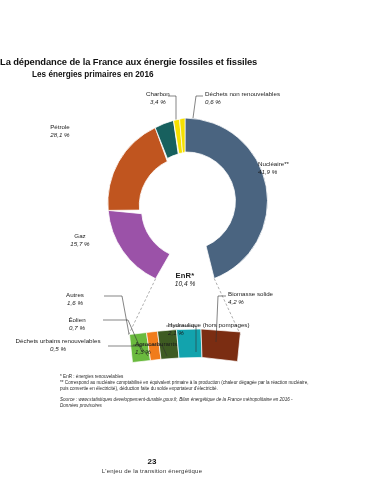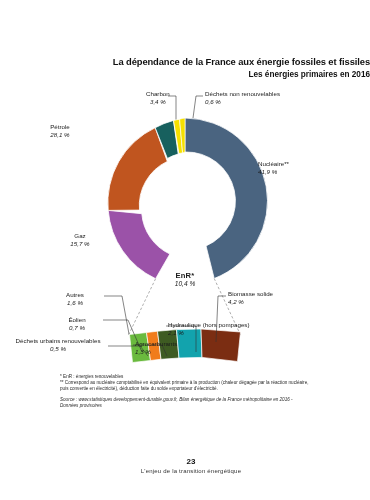--- a/index.html
+++ b/index.html
@@ -20,21 +20,21 @@
     inset: 0;
     background: #ffffff;
   }
 
   
   .title-block {
     position: absolute;
     top: 56px;
     left: 0;
     width: 370px;
-    text-align: right;
+    text-align: left;
   }
   .title-main {
     font-size: 9.4px;
     font-weight: bold;
     letter-spacing: -0.1px;
     color: #111111;
     line-height: 12px;
   }
   .title-sub {
     font-size: 8.2px;
@@ -115,21 +115,20 @@
   .notes .gap { height: 4px; }
   .notes .src { font-style: italic; }
 
   
   .footer {
     position: absolute;
     left: 0;
     bottom: 24px;
     width: 304px;
     text-align: center;
-    margin-left: 39px;
   }
   .folio {
     font-size: 8px;
     font-weight: bold;
     color: #111111;
     line-height: 10px;
   }
   .folio-cap {
     font-size: 6px;
     color: #333333;

